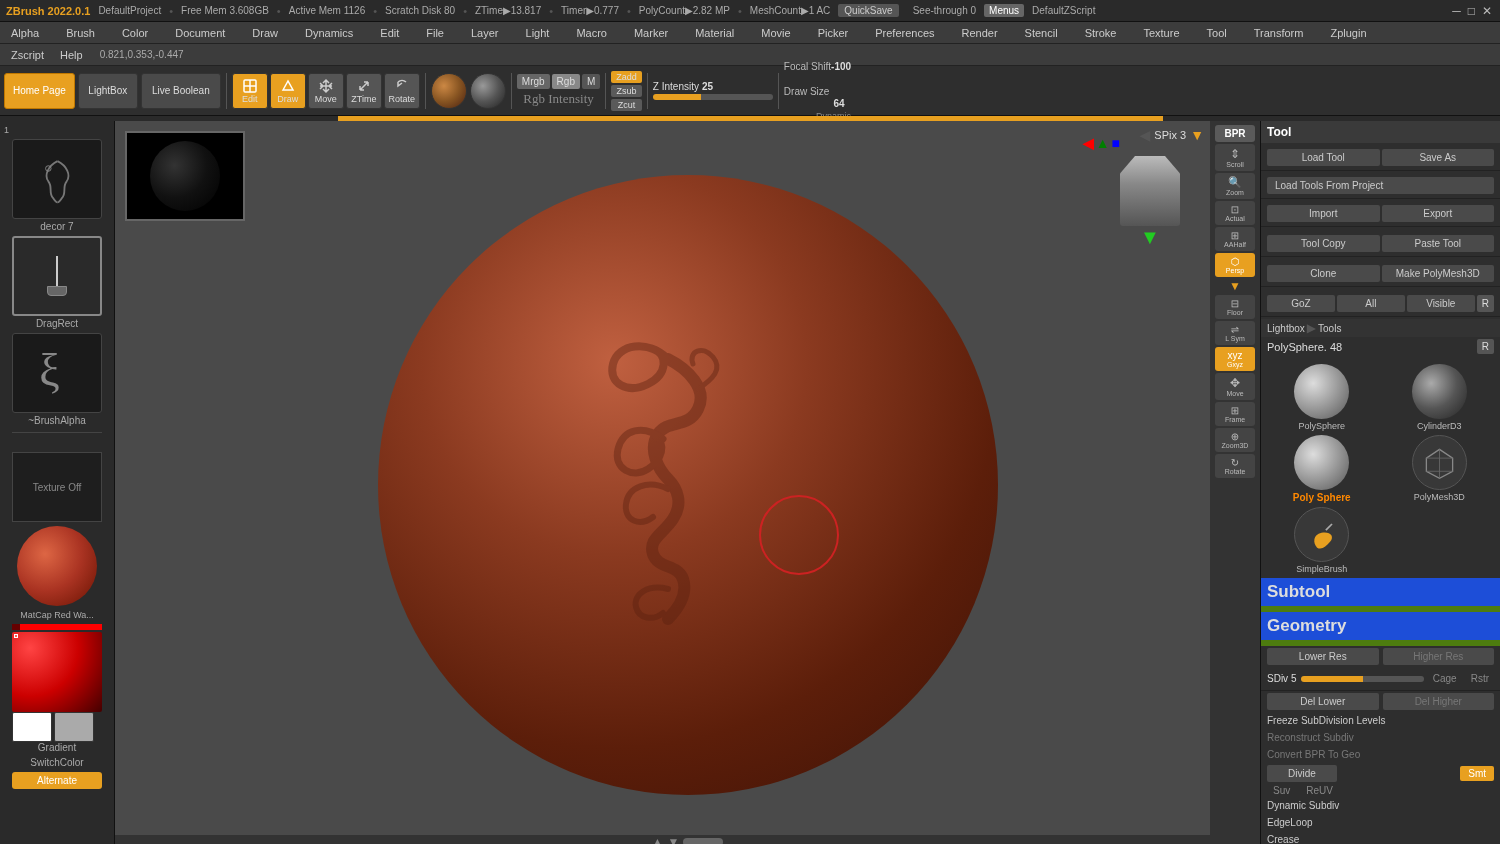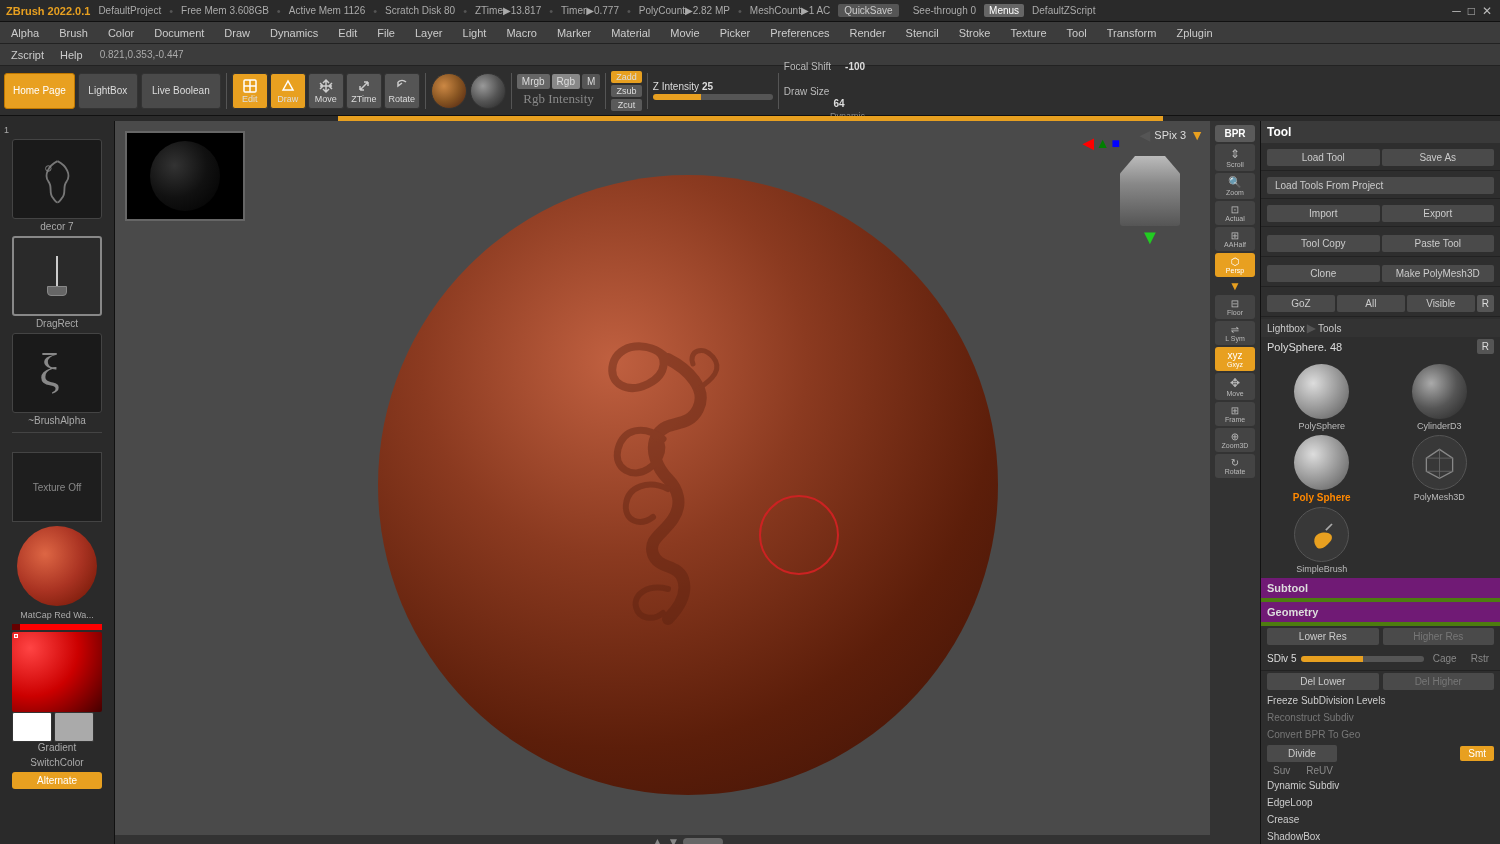--- a/index.html
+++ b/index.html
@@ -7,21 +7,21 @@
 
     
     #topbar { background: #2a2a2a; height: 22px; display: flex; align-items: center; padding: 0 6px; gap: 8px; border-bottom: 1px solid #111; }
     #topbar .app-name { color: #e8a020; font-weight: bold; font-size: 11px; }
     #topbar .quicksave { background: #555; color: #ccc; padding: 1px 6px; border-radius: 2px; font-size: 10px; }
     #topbar .menus-btn { background: #666; color: #fff; padding: 1px 5px; border-radius: 2px; font-size: 10px; cursor: pointer; }
     #topbar .icons { display: flex; gap: 3px; margin-left: auto; }
     #topbar .icon-btn { color: #bbb; font-size: 12px; cursor: pointer; padding: 0 2px; }
 
     
-    #menubar { background: #3c3c3c; height: 22px; display: flex; align-items: center; padding: 0 4px; gap: 6px; border-bottom: 1px solid #222; }
+    #menubar { background: #3c3c3c; height: 22px; display: flex; align-items: center; padding: 0 4px; gap: 13px; border-bottom: 1px solid #222; }
     #menubar .menu-item { color: #ccc; font-size: 11px; padding: 2px 7px; cursor: pointer; border-radius: 2px; }
 
     
     #menubar2 { background: #3c3c3c; height: 22px; display: flex; align-items: center; padding: 0 4px; gap: 2px; border-bottom: 1px solid #222; }
     #menubar2 .menu-item { color: #ccc; font-size: 11px; padding: 2px 7px; cursor: pointer; border-radius: 2px; }
 
     
     #toolbar { background: #2e2e2e; height: 50px; display: flex; align-items: center; padding: 0 4px; gap: 3px; border-bottom: 1px solid #111; }
     .toolbar-btn { background: #4a4a4a; color: #ddd; font-size: 10px; padding: 3px 8px; border-radius: 3px; cursor: pointer; border: 1px solid #333; text-align: center; height: 36px; display: flex; align-items: center; justify-content: center; }
     .toolbar-btn.active { background: #e8a020; color: #fff; border-color: #c07800; }
@@ -99,21 +99,21 @@
     .tools-btn { color: #ccc; font-size: 10px; cursor: pointer; }
 
     .polysphere-48-row { display: flex; align-items: center; justify-content: space-between; padding: 2px 6px; }
     .polysphere-48 { color: #ddd; font-size: 11px; }
     .sdiv-row { display: flex; align-items: center; gap: 4px; }
     .sdiv-label { color: #ddd; font-size: 10px; min-width: 30px; }
     .sdiv-slider { flex: 1; height: 6px; background: #555; border-radius: 3px; }
     .cage-rstr { display: flex; gap: 4px; }
     .cage-btn { color: #888; font-size: 10px; padding: 2px 5px; }
 
-    .section-header { color: #ddd; font-size: 11px; font-weight: bold; padding: 4px 6px; background: #701a75; border-bottom: 4px solid #4d7c0f; cursor: pointer; }
+    .section-header { color: #ddd; font-size: 17px; font-weight: bold; padding: 4px 6px; background: #1d4ed8; border-bottom: 6px solid #4d7c0f; cursor: pointer; }
     .section-row { display: flex; align-items: center; gap: 4px; padding: 2px 6px; }
     .section-row-btn { background: #4a4a4a; color: #ccc; font-size: 10px; padding: 3px 10px; border-radius: 2px; cursor: pointer; flex: 1; text-align: center; }
     .section-row-btn.gray { color: #777; }
 
     .divide-row { display: flex; align-items: center; justify-content: space-between; padding: 2px 6px; }
     .smt-btn { background: #e8a020; color: #fff; font-size: 10px; padding: 2px 8px; border-radius: 2px; cursor: pointer; }
     .suv-reuv-row { display: flex; gap: 4px; padding: 0 6px; }
     .suv-btn { color: #888; font-size: 10px; padding: 1px 6px; }
 
     .list-btn { color: #ccc; font-size: 10px; padding: 3px 6px; cursor: pointer; }
@@ -249,21 +249,21 @@
   <div class="focal-area">
     <div style="display:flex;align-items:center;gap:3px;">
       <span style="color:#ddd;font-size:10px;">Z Intensity</span>
       <span style="color:#ddd;font-size:10px;font-weight:bold;">25</span>
     </div>
     <div style="height:6px;background:linear-gradient(to right, #e8a020 40%, #555 40%);border-radius:3px;width:120px;"></div>
   </div>
   <div class="toolbar-separator"></div>
 
   <div class="focal-area">
-    <div style="display:flex;align-items:center;gap:14px;">
+    <div style="display:flex;align-items:center;gap:0;">
       <span style="color:#bbb;font-size:10px;">Focal Shift</span>
       <span style="color:#ddd;font-size:10px;font-weight:bold;">-100</span>
     </div>
     <div style="display:flex;align-items:center;gap:4px;">
       <span style="color:#bbb;font-size:10px;">Draw Size</span>
       <span style="color:#ddd;font-size:10px;font-weight:bold;margin-top:24px;">64</span>
     </div>
     <div style="color:#888;font-size:9px;text-align:right;">Dynamic</div>
   </div>
 </div>

